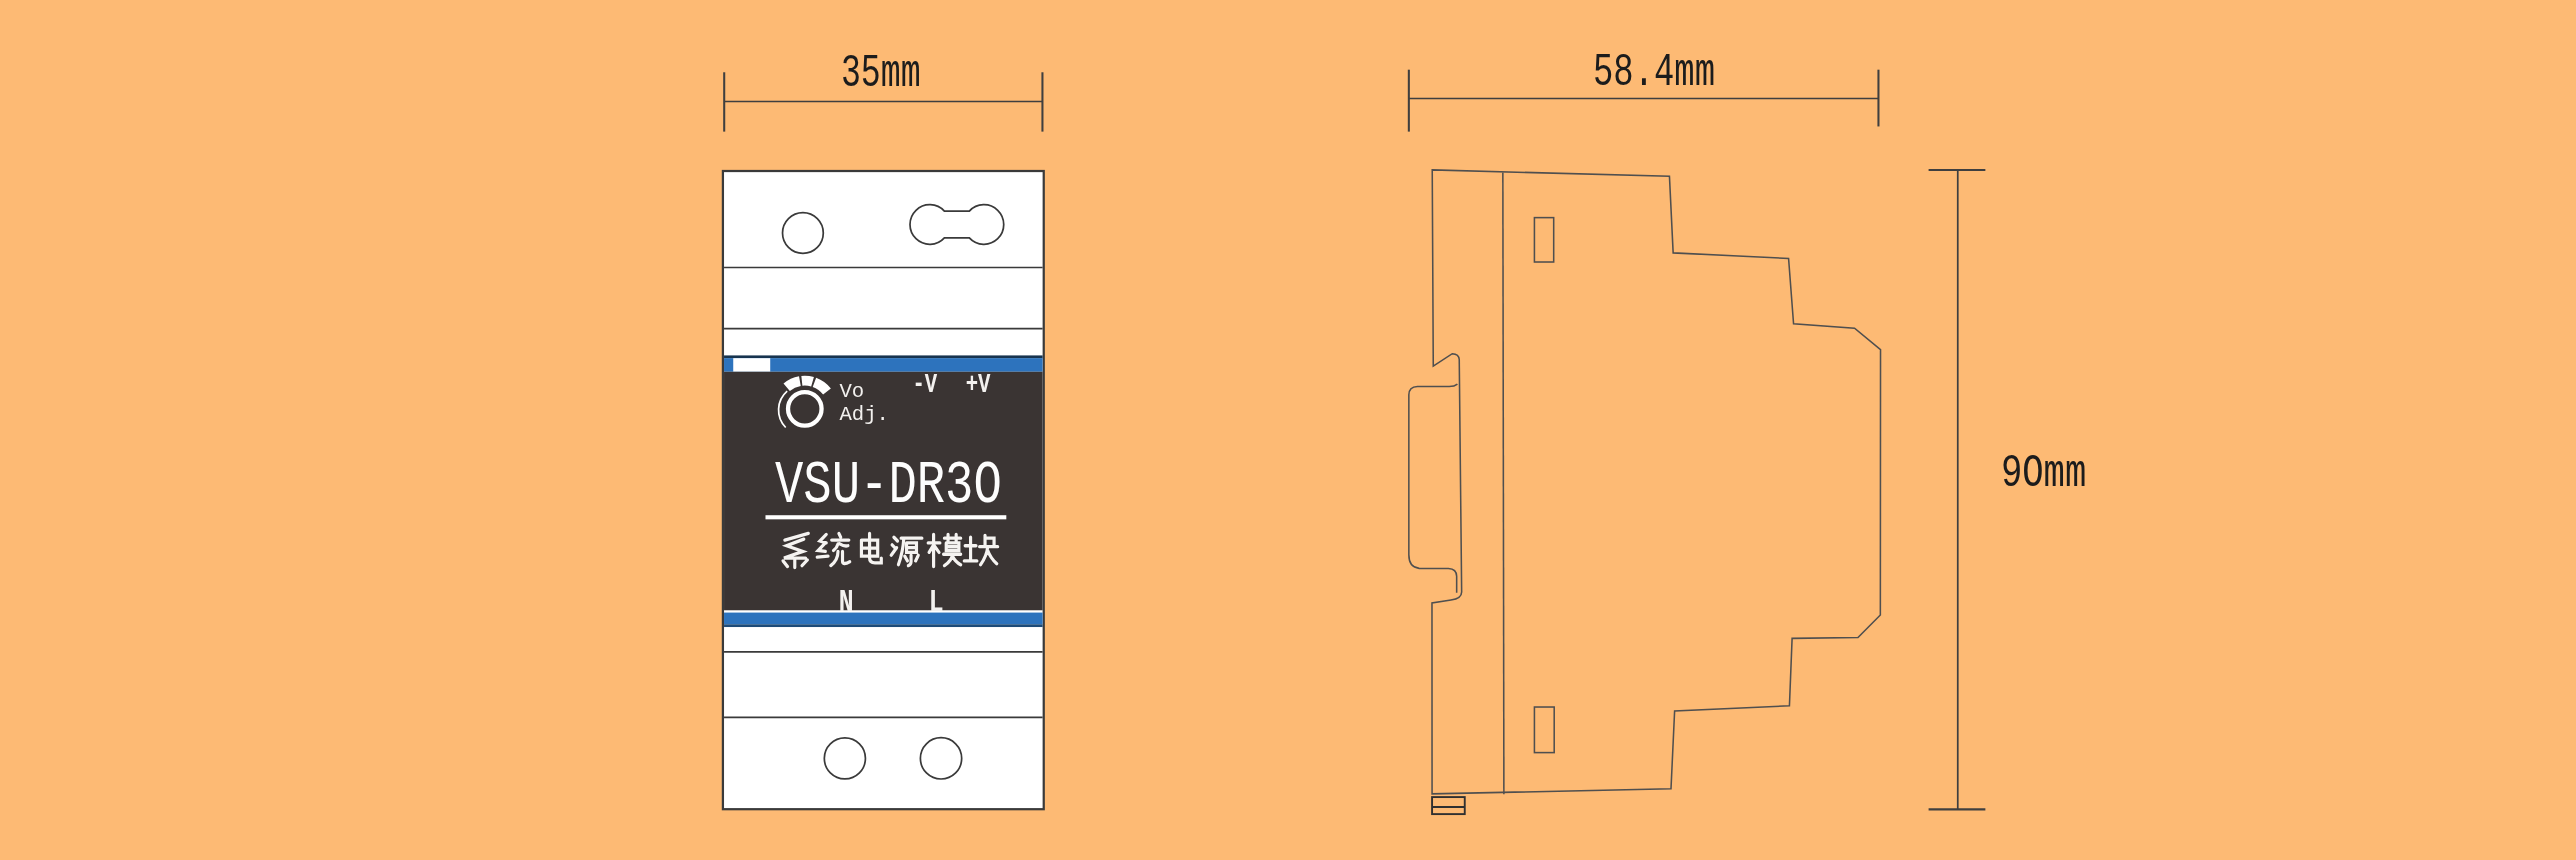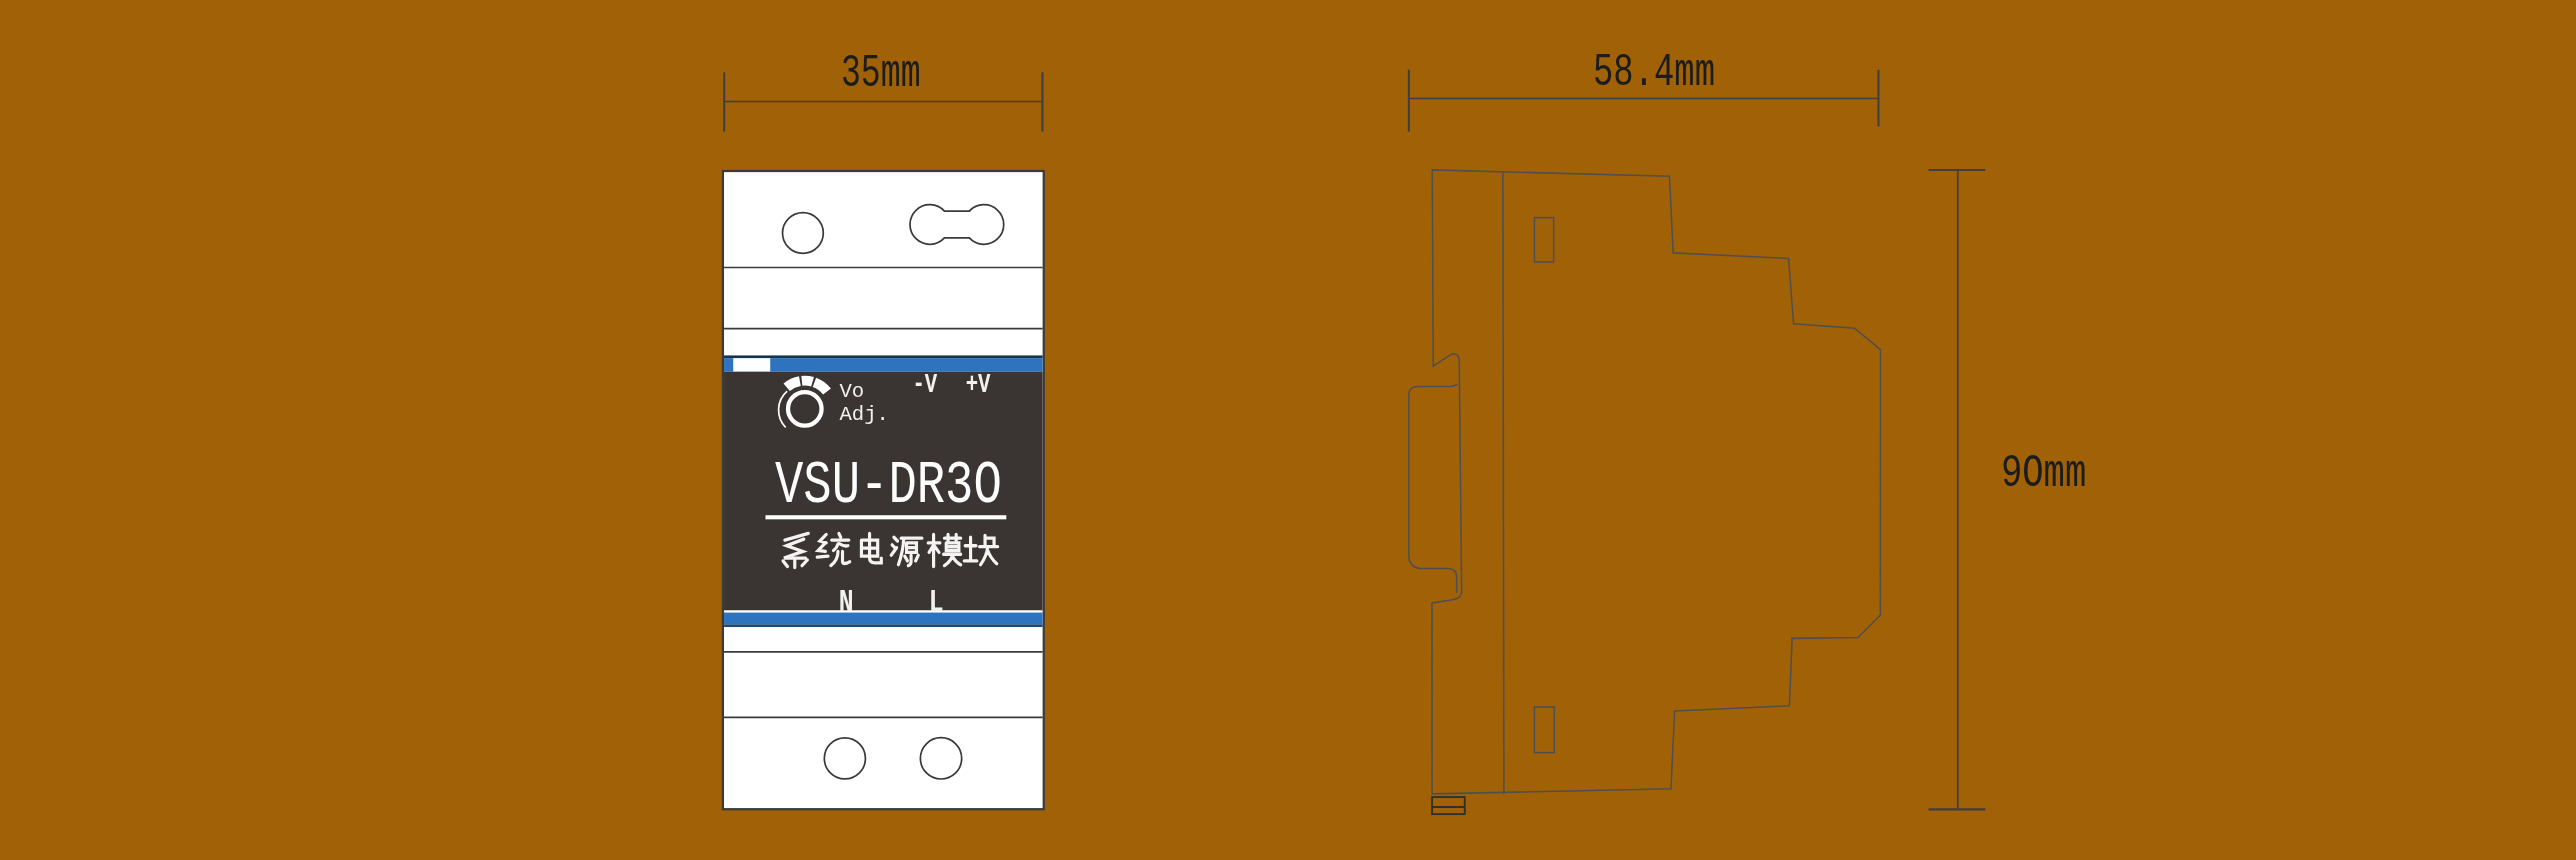--- a/index.html
+++ b/index.html
@@ -1,16 +1,16 @@
 <!DOCTYPE html>
 <html style="font-size:13.8px"><head>
 <meta charset="utf-8">
 <style>
   html,body{margin:0;padding:0;background:#ffffff;}
-  #canvas{position:relative;width:2576px;height:861px;background:#a16207;overflow:hidden;
+  #canvas{position:relative;width:2576px;height:861px;background:#fdba74;overflow:hidden;
           font-family:"Liberation Mono", monospace;}
   svg{position:absolute;left:0;top:0;}
   text{-webkit-font-smoothing:antialiased;}
 </style>
 </head>
 <body>
 <div id="canvas">
 <svg width="2576" height="861" viewBox="0 0 2995 1001">
 
   <g stroke="#3f3f3f" fill="none">

